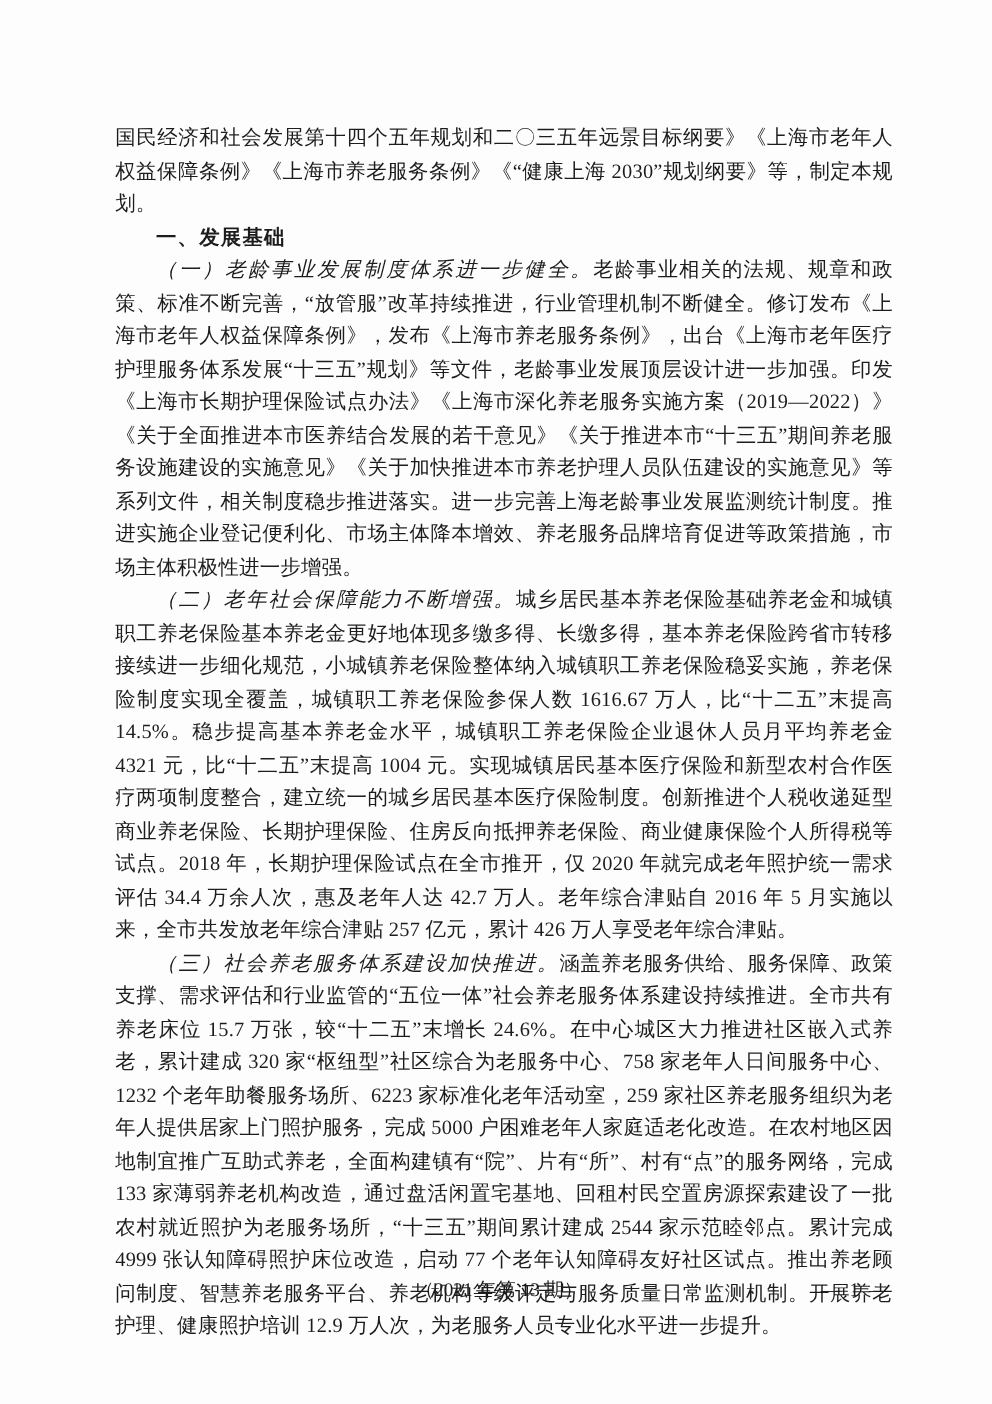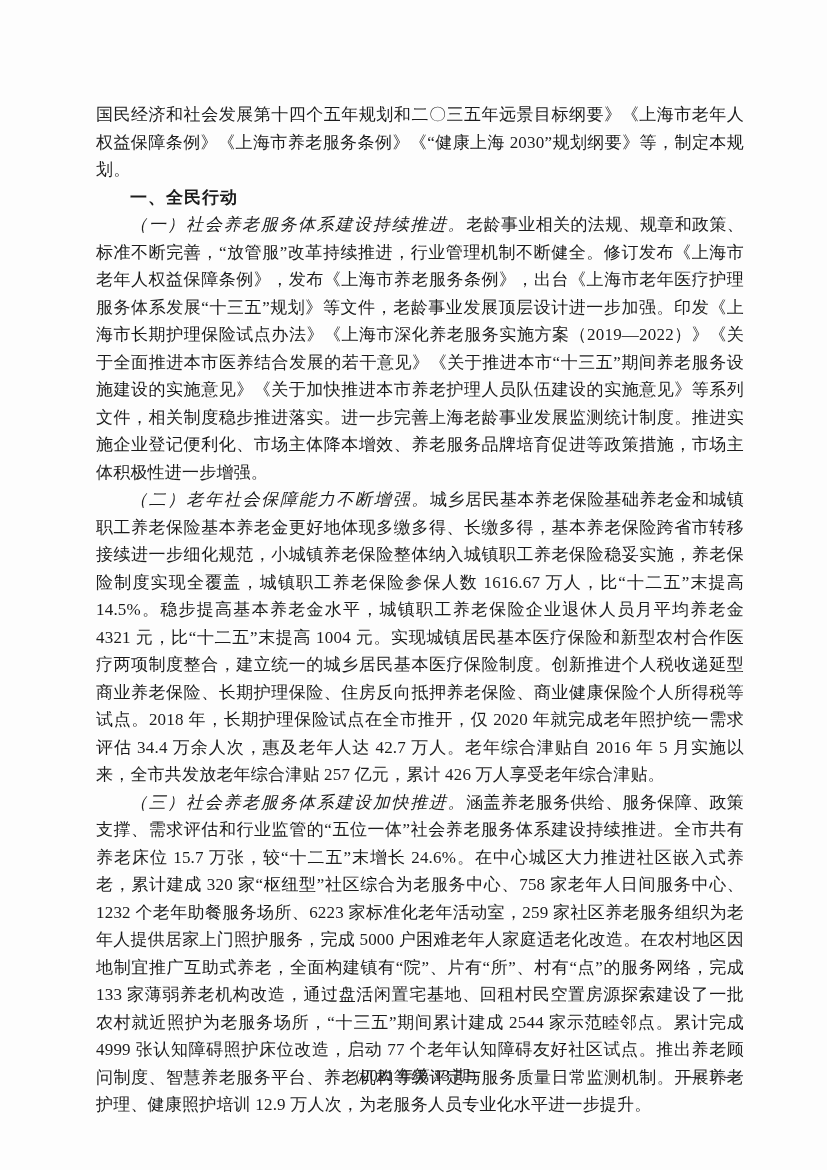--- a/index.html
+++ b/index.html
@@ -71,25 +71,25 @@
   }
 </style>
 </head>
 <body>
 
 <div class="page">
   <div class="content">
 
     <p>国民经济和社会发展第十四个五年规划和二〇三五年远景目标纲要》《上海市老年人权益保障条例》《上海市养老服务条例》《“健康上海 2030”规划纲要》等，制定本规划。</p>
 
-    <p class="section-heading">一、全民行动</p>
+    <p class="section-heading">一、发展基础</p>
 
 
     <p class="para-indent">
-      <span class="para-lead">（一）社会养老服务体系建设持续推进。</span><span>老龄事业相关的法规、规章和政策、标准不断完善，“放管服”改革持续推进，行业管理机制不断健全。修订发布《上海市老年人权益保障条例》，发布《上海市养老服务条例》，出台《上海市老年医疗护理服务体系发展“十三五”规划》等文件，老龄事业发展顶层设计进一步加强。印发《上海市长期护理保险试点办法》《上海市深化养老服务实施方案（2019—2022）》《关于全面推进本市医养结合发展的若干意见》《关于推进本市“十三五”期间养老服务设施建设的实施意见》《关于加快推进本市养老护理人员队伍建设的实施意见》等系列文件，相关制度稳步推进落实。进一步完善上海老龄事业发展监测统计制度。推进实施企业登记便利化、市场主体降本增效、养老服务品牌培育促进等政策措施，市场主体积极性进一步增强。</span>
+      <span class="para-lead">（一）老龄事业发展制度体系进一步健全。</span><span>老龄事业相关的法规、规章和政策、标准不断完善，“放管服”改革持续推进，行业管理机制不断健全。修订发布《上海市老年人权益保障条例》，发布《上海市养老服务条例》，出台《上海市老年医疗护理服务体系发展“十三五”规划》等文件，老龄事业发展顶层设计进一步加强。印发《上海市长期护理保险试点办法》《上海市深化养老服务实施方案（2019—2022）》《关于全面推进本市医养结合发展的若干意见》《关于推进本市“十三五”期间养老服务设施建设的实施意见》《关于加快推进本市养老护理人员队伍建设的实施意见》等系列文件，相关制度稳步推进落实。进一步完善上海老龄事业发展监测统计制度。推进实施企业登记便利化、市场主体降本增效、养老服务品牌培育促进等政策措施，市场主体积极性进一步增强。</span>
     </p>
 
     <p class="para-indent">
       <span class="para-lead">（二）老年社会保障能力不断增强。</span><span>城乡居民基本养老保险基础养老金和城镇职工养老保险基本养老金更好地体现多缴多得、长缴多得，基本养老保险跨省市转移接续进一步细化规范，小城镇养老保险整体纳入城镇职工养老保险稳妥实施，养老保险制度实现全覆盖，城镇职工养老保险参保人数 1616.67 万人，比“十二五”末提高 14.5%。稳步提高基本养老金水平，城镇职工养老保险企业退休人员月平均养老金 4321 元，比“十二五”末提高 1004 元。实现城镇居民基本医疗保险和新型农村合作医疗两项制度整合，建立统一的城乡居民基本医疗保险制度。创新推进个人税收递延型商业养老保险、长期护理保险、住房反向抵押养老保险、商业健康保险个人所得税等试点。2018 年，长期护理保险试点在全市推开，仅 2020 年就完成老年照护统一需求评估 34.4 万余人次，惠及老年人达 42.7 万人。老年综合津贴自 2016 年 5 月实施以来，全市共发放老年综合津贴 257 亿元，累计 426 万人享受老年综合津贴。</span>
     </p>
 
     <p class="para-indent">
       <span class="para-lead">（三）社会养老服务体系建设加快推进。</span><span>涵盖养老服务供给、服务保障、政策支撑、需求评估和行业监管的“五位一体”社会养老服务体系建设持续推进。全市共有养老床位 15.7 万张，较“十二五”末增长 24.6%。在中心城区大力推进社区嵌入式养老，累计建成 320 家“枢纽型”社区综合为老服务中心、758 家老年人日间服务中心、1232 个老年助餐服务场所、6223 家标准化老年活动室，259 家社区养老服务组织为老年人提供居家上门照护服务，完成 5000 户困难老年人家庭适老化改造。在农村地区因地制宜推广互助式养老，全面构建镇有“院”、片有“所”、村有“点”的服务网络，完成 133 家薄弱养老机构改造，通过盘活闲置宅基地、回租村民空置房源探索建设了一批农村就近照护为老服务场所，“十三五”期间累计建成 2544 家示范睦邻点。累计完成 4999 张认知障碍照护床位改造，启动 77 个老年认知障碍友好社区试点。推出养老顾问制度、智慧养老服务平台、养老机构等级评定与服务质量日常监测机制。开展养老护理、健康照护培训 12.9 万人次，为老服务人员专业化水平进一步提升。</span>
     </p>
 

